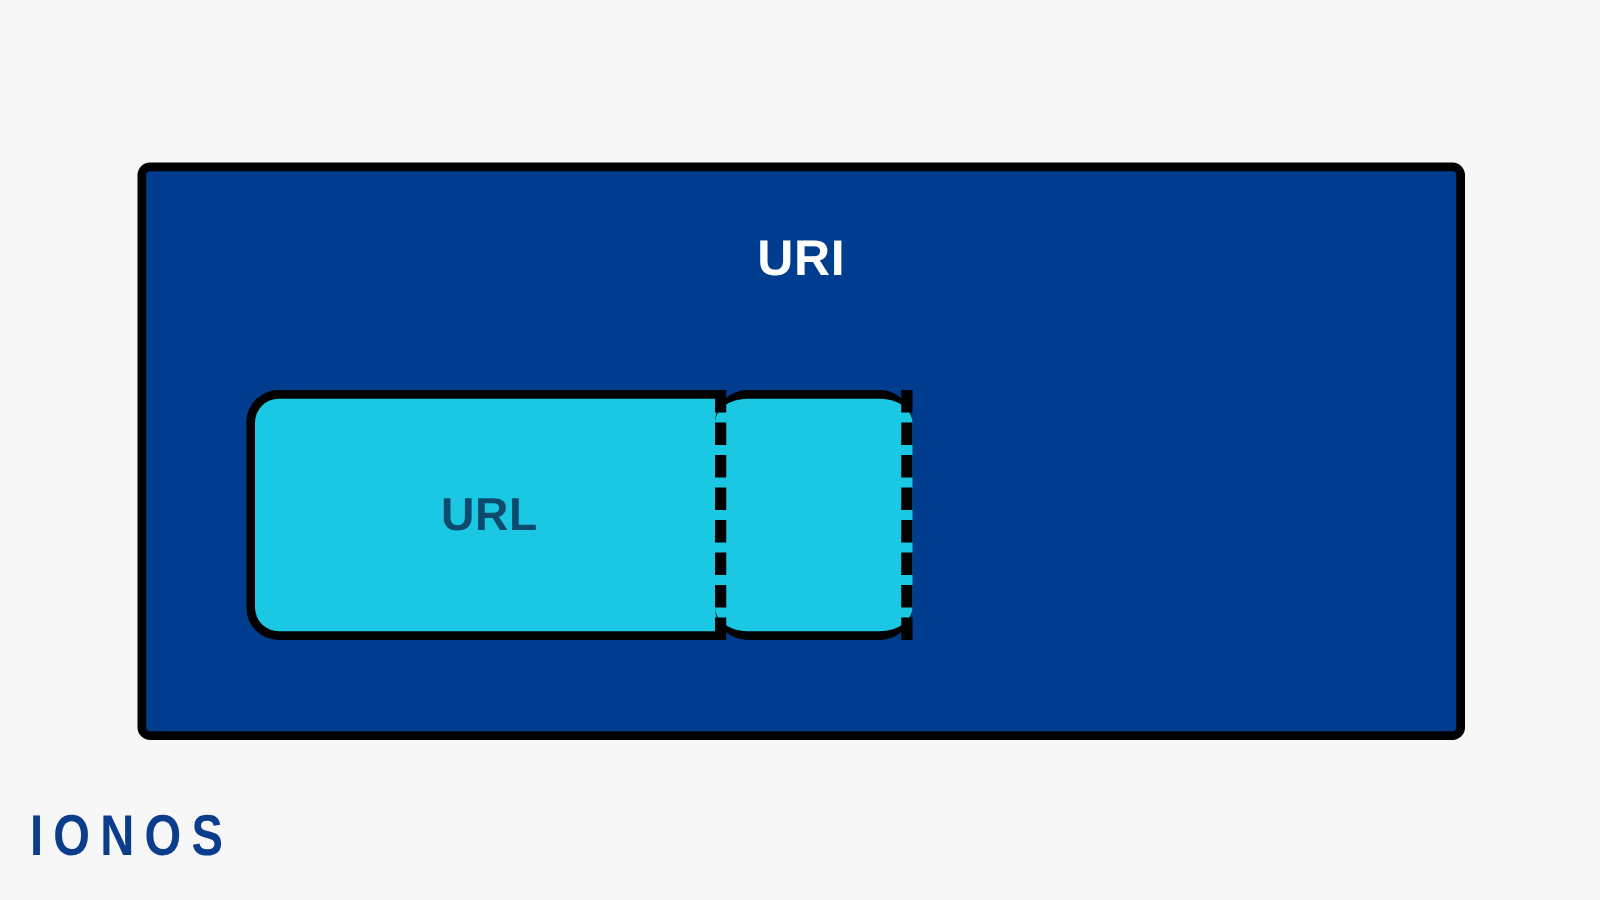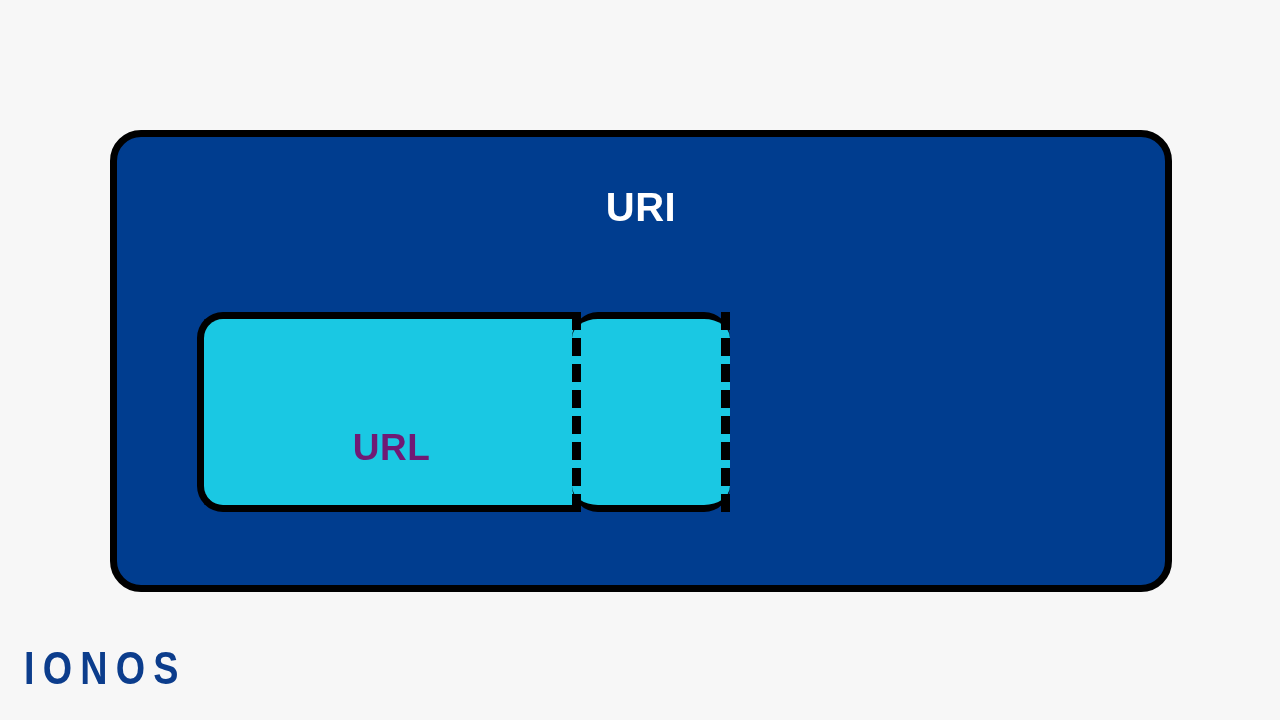--- a/index.html
+++ b/index.html
@@ -26,21 +26,21 @@
   
   .uri-box {
     position: absolute;
     left: 110px;
     top: 130px;
     width: 1062px;
     height: 462px;
     box-sizing: border-box;
     background: #003d8f;
     border: 7px solid #000000;
-    border-radius: 31px;
+    border-radius: 10px;
   }
 
   .uri-label {
     position: absolute;
     top: 50px;
     left: 0;
     width: 100%;
     text-align: center;
     color: #ffffff;
     font-size: 40px;
@@ -115,26 +115,25 @@
 
   .box-label {
     position: absolute;
     top: 0;
     left: 0;
     width: 100%;
     height: 100%;
     display: flex;
     align-items: center;
     justify-content: center;
-    color: #701a75;
+    color: #0c4a6e;
     font-size: 37px;
     font-weight: bold;
     letter-spacing: 0.5px;
     pointer-events: none;
-    margin-top: 36px;
   }
 
   
   .ionos-logo {
     position: absolute;
     left: 24px;
     top: 645px;
     color: #0c3d8c;
     font-family: "Liberation Sans", sans-serif;
     font-size: 46px;

